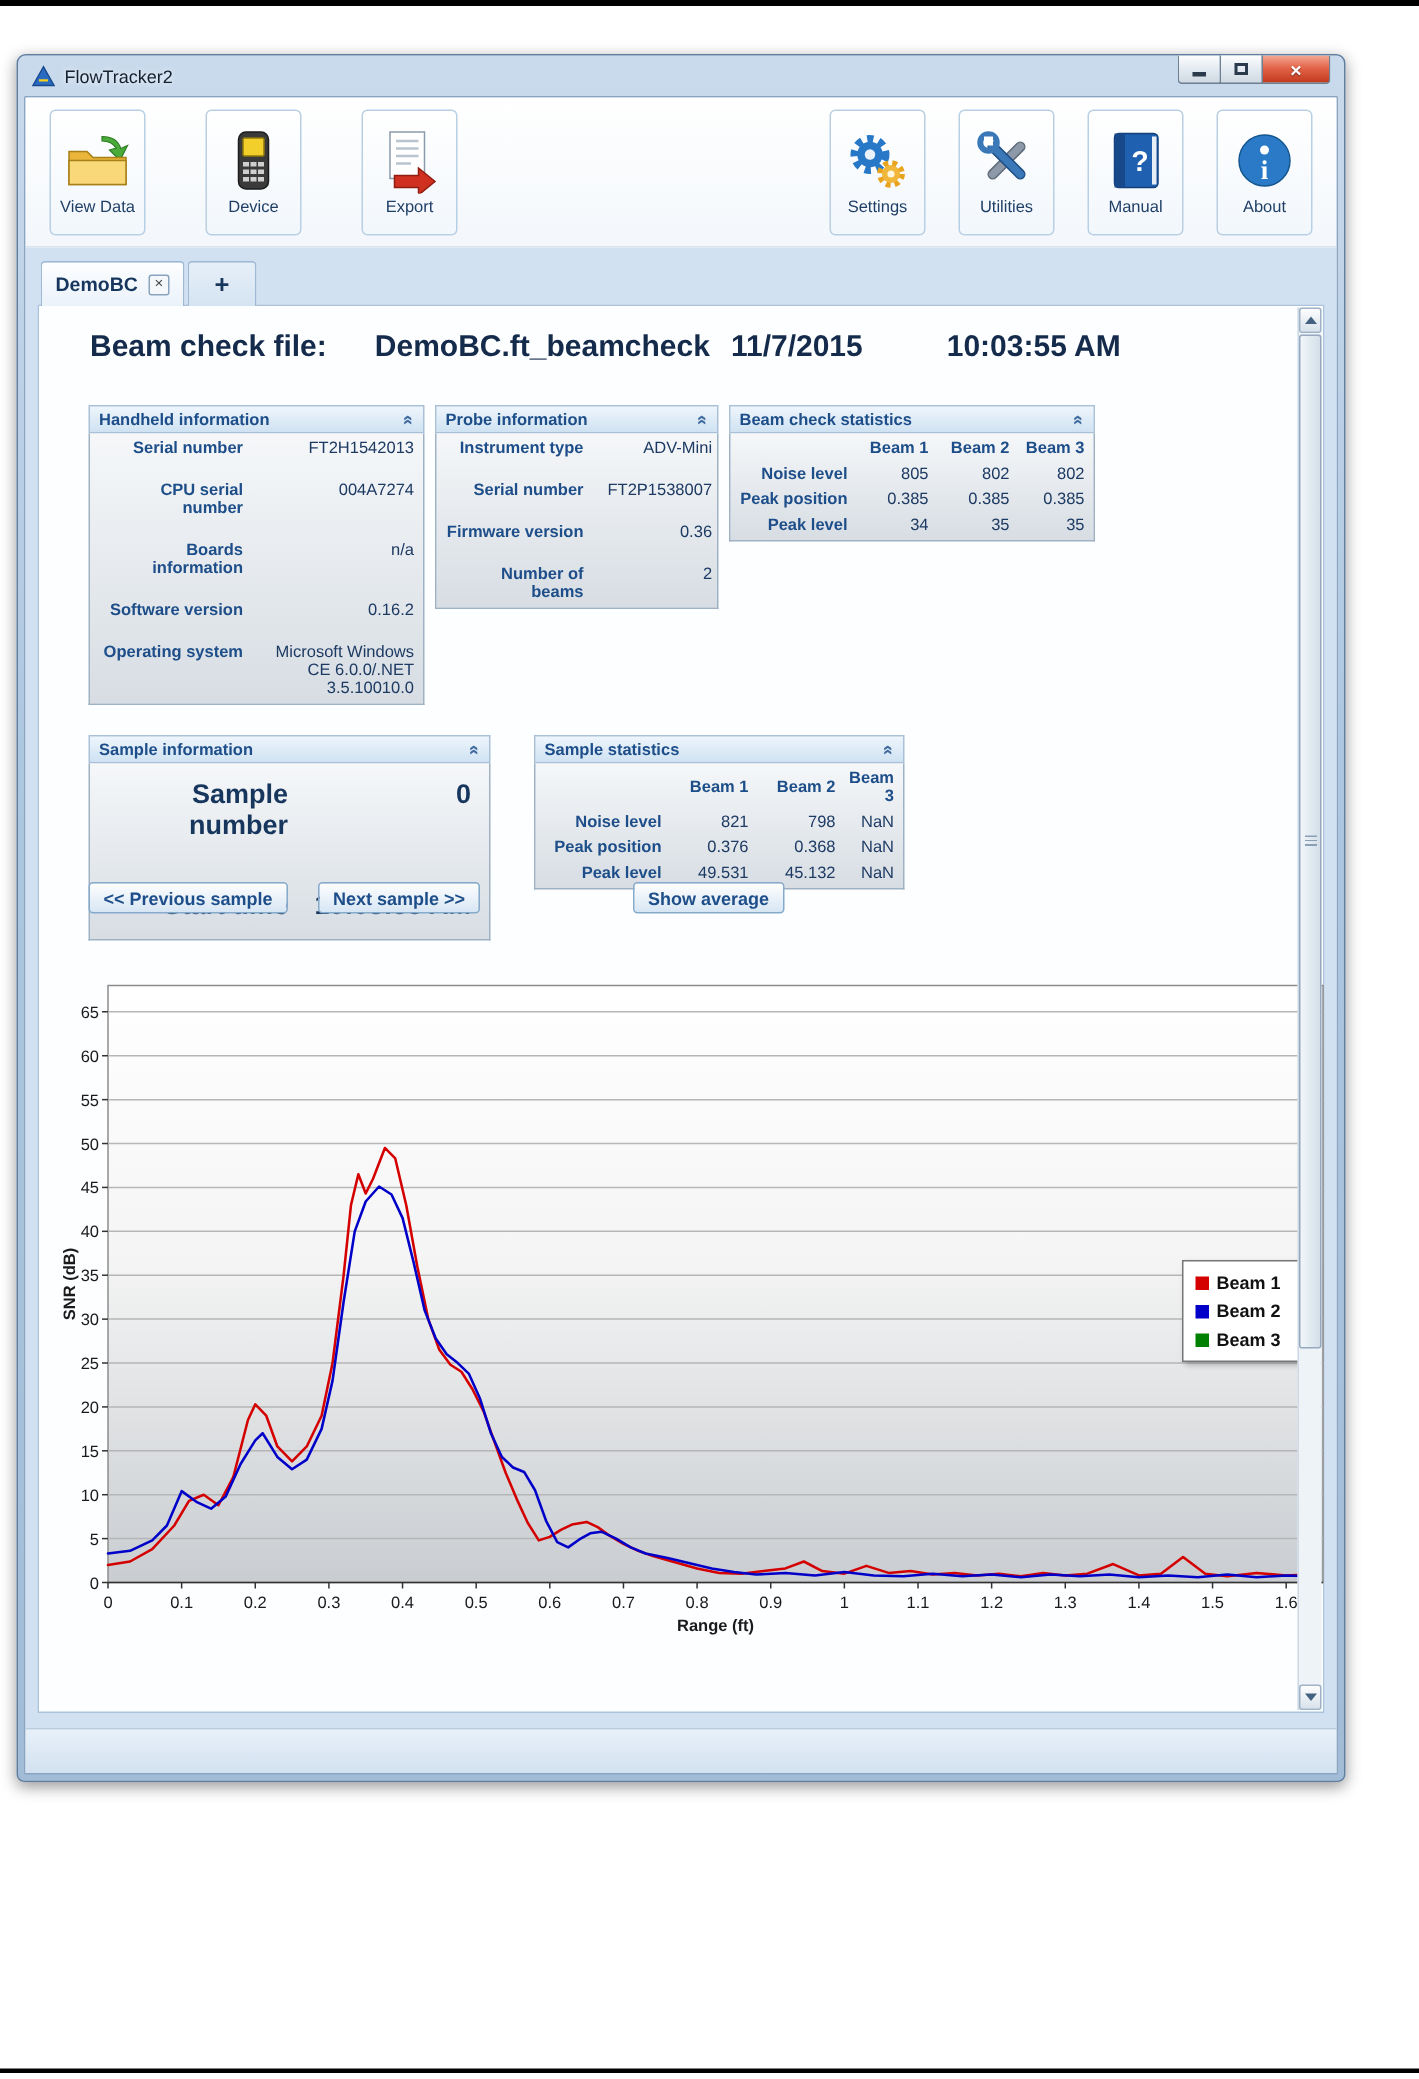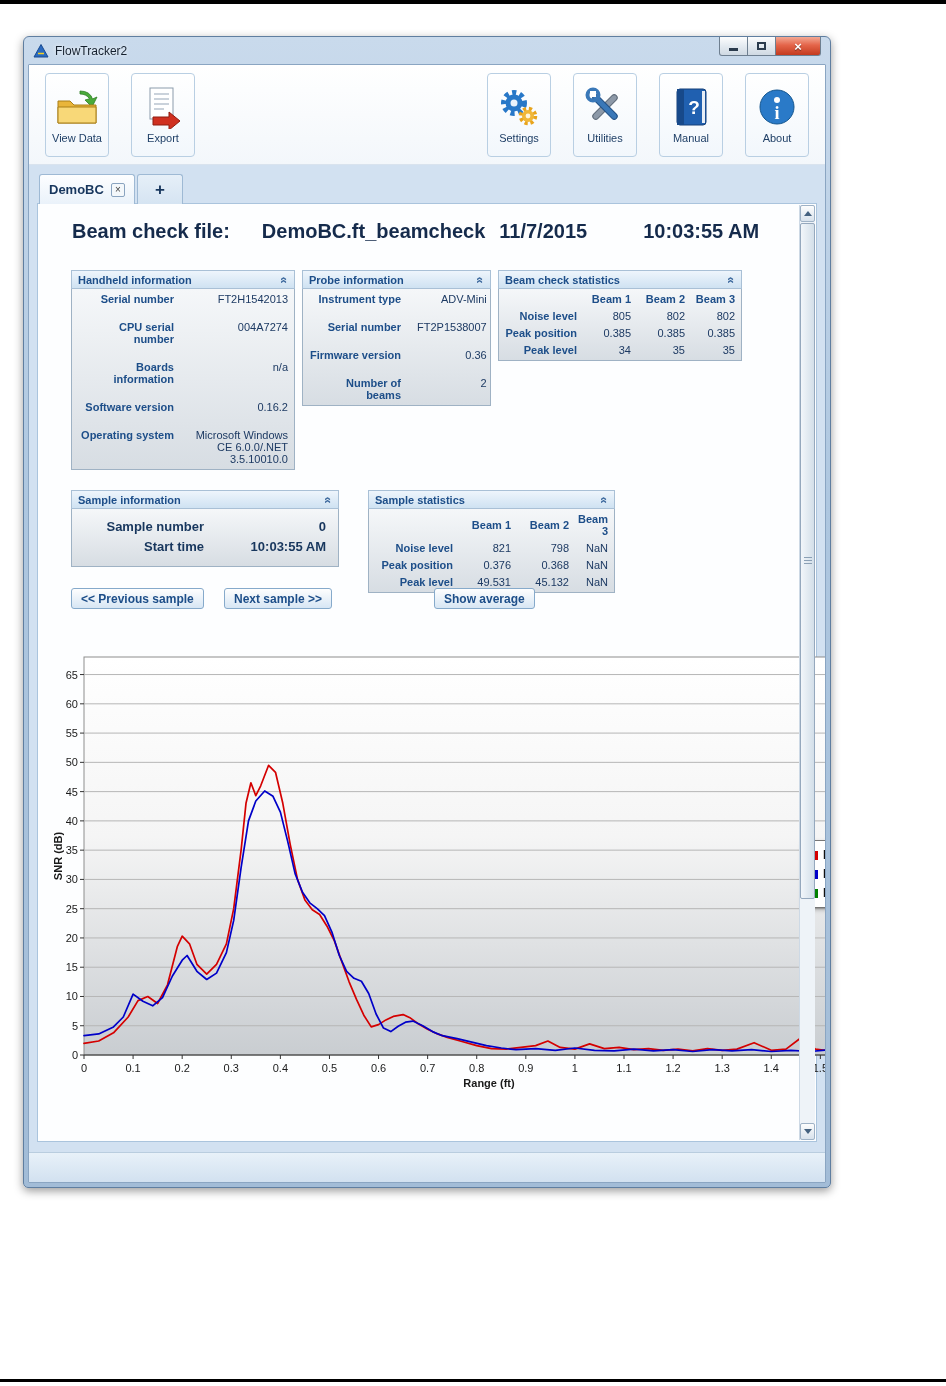--- a/index.html
+++ b/index.html
@@ -4,21 +4,21 @@
 <style>
   * { box-sizing: border-box; margin: 0; padding: 0; }
   html,body { width: 946px; height: 1386px; background: #ffffff;
     font-family: "Liberation Sans", sans-serif; position: relative; overflow: hidden; }
 
   .frame-bar { position: absolute; left: 0; width: 946px; background: #000; }
   #frame-top { top: 0; height: 4px; }
   #frame-bottom { top: 1379px; height: 3px; }
 
   
-  #window { position: absolute; left: 23px; top: 36px; width: 808px; height: 1152px;
+  #window { position: absolute; left: 11px; top: 36px; width: 886px; height: 1152px;
     background: linear-gradient(#c9daec, #aec7e0 40%, #a2bcd7);
     border: 1px solid #5f7ea0; border-radius: 6px 6px 5px 5px;
     box-shadow: 0 3px 10px rgba(0,0,0,.4); display: flex; flex-direction: column; }
   #titlebar { height: 27px; display: flex; align-items: center; padding: 0 9px; position: relative; }
   #title-text { font-size: 12px; color: #15202e; margin-left: 6px; text-shadow: 0 0 4px #fff; }
   #win-controls { position: absolute; right: 9px; top: 0; display: flex; }
   .win-btn { height: 19px; border: 1px solid #6e7f90; border-top: none;
     display: flex; align-items: center; justify-content: center;
     background: linear-gradient(#fdfdfd, #e6ecf2 45%, #cfd9e3); cursor: default; }
   .win-btn.first { width: 29px; border-radius: 0 0 0 3px; }
@@ -28,21 +28,21 @@
     font-size: 13px; font-weight: bold; text-shadow: 0 1px 1px rgba(0,0,0,.5); }
   .glyph-min { width: 9px; height: 3px; background: #2b3b4d; margin-top: 7px; }
   .glyph-max { width: 9px; height: 8px; border: 2px solid #2b3b4d; }
 
   #client { flex: 1; margin: 0 4px 4px 4px; background: #fff;
     border: 1px solid #8aa5c2; border-radius: 1px; display: flex; flex-direction: column; overflow: hidden; }
 
   
   #toolbar { height: 100px; background: linear-gradient(#ffffff, #f3f7fb);
     border-bottom: 1px solid #d9e3ee; display: flex; align-items: center; padding: 0 16px; }
-  .tb-group { display: flex; gap: 22px; }
+  .tb-group { display: flex; gap: 40px; }
   .tb-right { margin-left: auto; gap: 22px; }
   .tb-btn { width: 64px; height: 84px; border: 1px solid #b9cfe3; border-radius: 4px;
     background: linear-gradient(#ffffff, #f2f7fc); display: flex; flex-direction: column;
     align-items: center; justify-content: center; gap: 3px; cursor: default; }
   .tb-icon { width: 44px; height: 44px; display: block; }
   .tb-label { font-size: 11px; color: #1f3f66; }
 
   
   #tab-area { flex: 1; background: #d2e1f1; display: flex; flex-direction: column;
     padding: 6px 8px 10px 8px; }
@@ -84,22 +84,22 @@
 
   .stats-grid { display: grid; font-size: 11px; color: #1d3a63; row-gap: 5px; align-items: center; }
   #panel-beamstats .stats-grid { grid-template-columns: 72px 54px 54px 1fr; }
   #panel-samplestats .stats-grid { grid-template-columns: 78px 58px 58px 1fr; }
   .stats-grid .hdr { font-weight: bold; color: #1d4e89; }
   .stats-grid .lbl { font-weight: bold; color: #1d4e89; }
 
   #panel-quality .panel-body { background: #fff; height: 18px; padding: 0; }
 
   #panel-sampleinfo .panel-body { padding: 10px 12px 12px 12px; }
-  .sample-grid { display: grid; grid-template-columns: 120px 1fr; row-gap: 5px;
-    font-size: 13px; font-weight: bold; color: #17365d; }
+  .sample-grid { display: grid; grid-template-columns: 120px 1fr; row-gap: 32px;
+    font-size: 18px; font-weight: bold; color: #17365d; }
 
   
   .small-btn { position: absolute; display: inline-flex; align-items: center; justify-content: center;
     height: 21px; padding: 0 9px; font-size: 12px; font-weight: bold; color: #1d4e89;
     background: linear-gradient(#fefefe, #d7e6f4); border: 1px solid #86aacb;
     border-radius: 3px; cursor: default; white-space: nowrap; }
 
   
   #chart { position: absolute; left: 12px; top: 446px; width: 860px; height: 442px; }
   #chart svg { display: block; }
@@ -162,20 +162,36 @@
 
     <div id="toolbar">
       <div class="tb-group">
         <div class="tb-btn">
           <svg class="tb-icon" viewBox="0 0 44 44">
             <path d="M25 6 q10 0 12.5 8 l4.5 -2 -5 10 -7 -7 4.5 -1.2 q-3 -4.8 -9.5 -4.8 z" fill="#4aaa3a" stroke="#2f7d25" stroke-width="0.8"></path>
             <path d="M3 16 h12 l4 4 h22 v18 h-38 z" fill="#e9b53a" stroke="#a97f17"></path>
             <path d="M3 22 h38 v16 h-38 z" fill="#f8d878" stroke="#a97f17"></path>
           </svg>
           <span class="tb-label">View Data</span>
+        </div>
+        <div class="tb-btn">
+          <svg class="tb-icon" viewBox="0 0 44 44">
+            <rect x="12" y="3" width="20" height="38" rx="5" fill="#3a3a3a" stroke="#1c1c1c"></rect>
+            <rect x="15" y="7" width="14" height="12" rx="1" fill="#f2cf2a" stroke="#8f7a0d"></rect>
+            <rect x="15" y="23" width="4" height="3" fill="#cfcfcf"></rect>
+              <rect x="20" y="23" width="4" height="3" fill="#cfcfcf"></rect>
+              <rect x="25" y="23" width="4" height="3" fill="#cfcfcf"></rect>
+            <rect x="15" y="28" width="4" height="3" fill="#cfcfcf"></rect>
+              <rect x="20" y="28" width="4" height="3" fill="#cfcfcf"></rect>
+              <rect x="25" y="28" width="4" height="3" fill="#cfcfcf"></rect>
+            <rect x="15" y="33" width="4" height="3" fill="#cfcfcf"></rect>
+              <rect x="20" y="33" width="4" height="3" fill="#cfcfcf"></rect>
+              <rect x="25" y="33" width="4" height="3" fill="#cfcfcf"></rect>
+          </svg>
+          <span class="tb-label">Device</span>
         </div>
         <div class="tb-btn">
           <svg class="tb-icon" viewBox="0 0 44 44">
             <rect x="9" y="3" width="23" height="31" fill="#ffffff" stroke="#8b9bab"></rect>
             <path d="M13 9 h15 M13 14 h15 M13 19 h15 M13 24 h10" stroke="#b9c4cf" stroke-width="1.6"></path>
             <path d="M12 32 h16 v-5 l11 9 -11 9 v-5 h-16 z" fill="#d03020" stroke="#8f1d10"></path>
           </svg>
           <span class="tb-label">Export</span>
         </div>
       </div>

